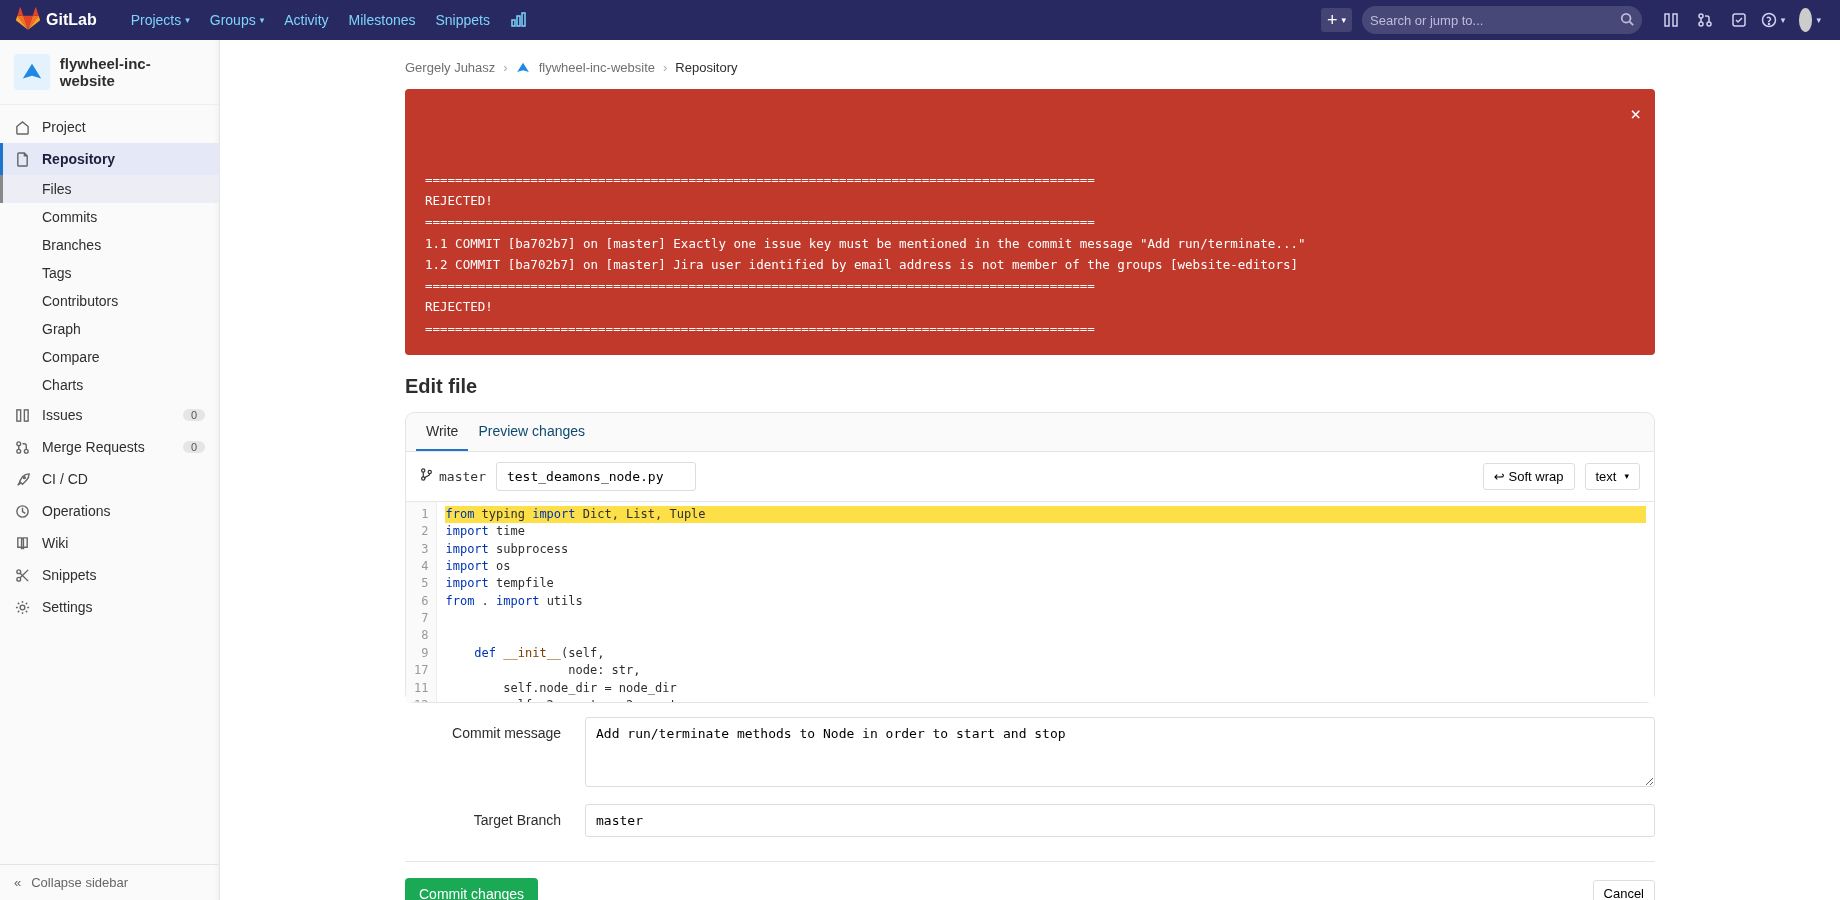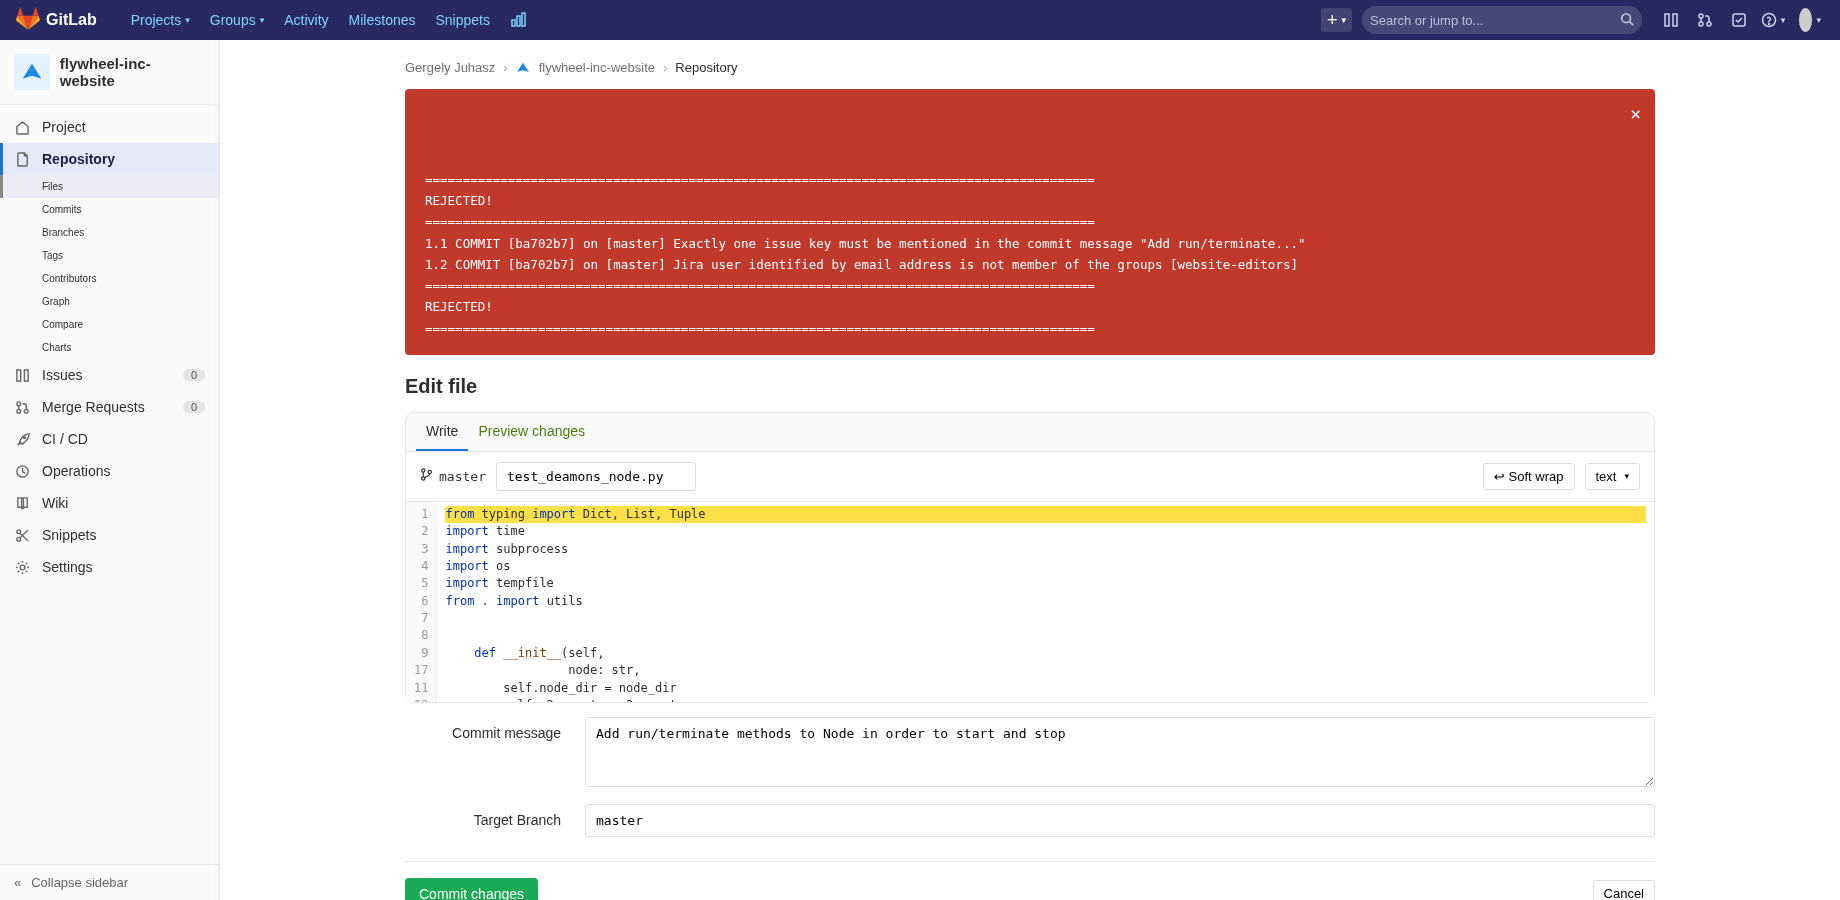--- a/index.html
+++ b/index.html
@@ -23,39 +23,39 @@
 .page { display:flex; height:calc(100vh - 40px); }
 .sidebar { width:220px; border-right:1px solid #e5e5e5; background:#fafafa; display:flex; flex-direction:column; box-shadow: inset -6px 0 5px -5px rgba(0,0,0,0.05);}
 .project-header { display:flex; align-items:center; padding:14px 14px; border-bottom:1px solid #eee;}
 .project-avatar { width:36px; height:36px; border-radius:4px; background:#e3f2fd; display:flex; align-items:center; justify-content:center; margin-right:10px;}
 .project-avatar svg{width:22px;height:22px;}
 .project-name { font-weight:600; font-size:15px;}
 .side-items { flex:1; overflow:auto; padding:6px 0;}
 .side-item { display:flex; align-items:center; padding:8px 14px; font-size:14px; color:#2e2e2e; cursor:pointer;}
 .side-item .s-icon { width:16px; height:16px; margin-right:12px; color:#666; display:flex; align-items:center; justify-content:center; font-size:14px;}
 .side-item.active { background:#e4e8f7; border-left:3px solid #1f75cb; padding-left:11px; font-weight:600; color:#1f1f3d;}
-.side-sub { padding-left:42px; font-size:10px; padding-top:6px; padding-bottom:6px; cursor:pointer;}
+.side-sub { padding-left:42px; font-size:14px; padding-top:6px; padding-bottom:6px; cursor:pointer;}
 .side-sub.active { background:#ededf5; border-left:3px solid #888; padding-left:39px;}
 .side-badge { margin-left:auto; background:#e5e5e5; border-radius:10px; padding:0 8px; font-size:11px; color:#555; min-width:18px; text-align:center;}
 .collapse-btn { border-top:1px solid #e5e5e5; padding:10px 14px; font-size:13px; color:#666; cursor:pointer; display:flex; align-items:center;}
 .collapse-btn .s-icon{margin-right:10px;}
 
 
 .main { flex:1; overflow:auto; padding:16px 24px 40px;}
 .content { max-width:1250px; margin:0 auto;}
 .breadcrumb { font-size:13px; color:#707070; padding:4px 0 14px; display:flex; align-items:center; gap:8px; flex-wrap:wrap;}
 .breadcrumb .sep { color:#aaa;}
 .breadcrumb .mini-avatar{width:15px;height:15px;display:inline-flex;align-items:center;justify-content:center;}
 .alert-error { background:#c0392b; color:#fff; border-radius:4px; padding:16px 40px 16px 20px; position:relative; font-family:Menlo,Consolas,monospace; font-size:12.5px; line-height:1.7; white-space:pre-wrap; margin-bottom:20px;}
 .alert-close { position:absolute; top:10px; right:14px; cursor:pointer; font-size:18px; color:#fff;}
 h1.page-title { font-size:20px; font-weight:600; margin:6px 0 14px;}
 
 .editor-box { border:1px solid #e5e5e5; border-radius:9px; background:#fafafa;}
 .tabs { display:flex; border-bottom:1px solid #e5e5e5; padding:0 10px;}
-.tab { padding:10px 10px; font-size:14px; color:#4d7c0f; cursor:pointer;}
+.tab { padding:10px 10px; font-size:14px; color:#0c4a6e; cursor:pointer;}
 .tab.active { color:#2e2e2e; border-bottom:2px solid #1f75cb; font-weight:500;}
 .editor-toolbar { display:flex; align-items:center; padding:10px 14px; gap:10px; border-bottom:1px solid #e5e5e5; background:#fff;}
 .branch-chip { display:flex; align-items:center; font-family:Menlo,Consolas,monospace; font-size:13px; color:#333;}
 .branch-chip .git-icon{margin-right:6px; font-size:13px;}
 .filename-input { border:1px solid #ddd; border-radius:3px; padding:6px 10px; font-family:Menlo,Consolas,monospace; font-size:13px; min-width:200px;}
 .toolbar-right { margin-left:auto; display:flex; align-items:center; gap:10px;}
 .btn-light { border:1px solid #ddd; border-radius:3px; background:#fff; padding:5px 10px; font-size:13px; cursor:pointer; display:flex; align-items:center; gap:4px;}
 .code-area { display:flex; background:#fff; font-family:Menlo,Consolas,monospace; font-size:12px; line-height:1.45; max-height:200px; overflow:hidden;}
 .gutter { background:#fafafa; border-right:1px solid #eee; color:#999; text-align:right; padding:4px 8px; user-select:none;}
 .gutter div { height:17.4px;}

